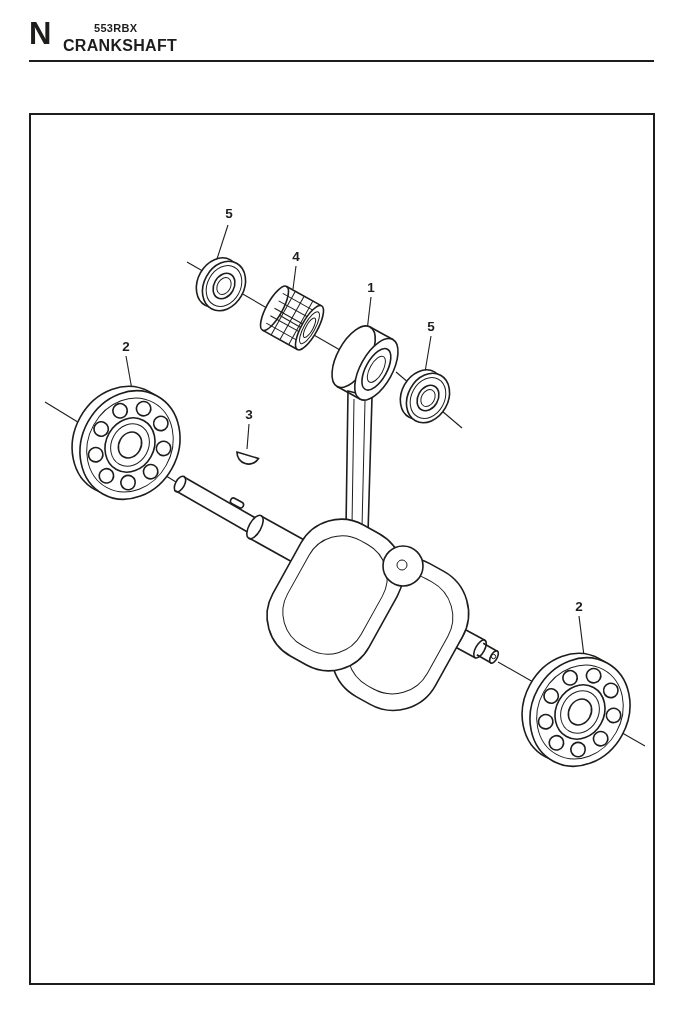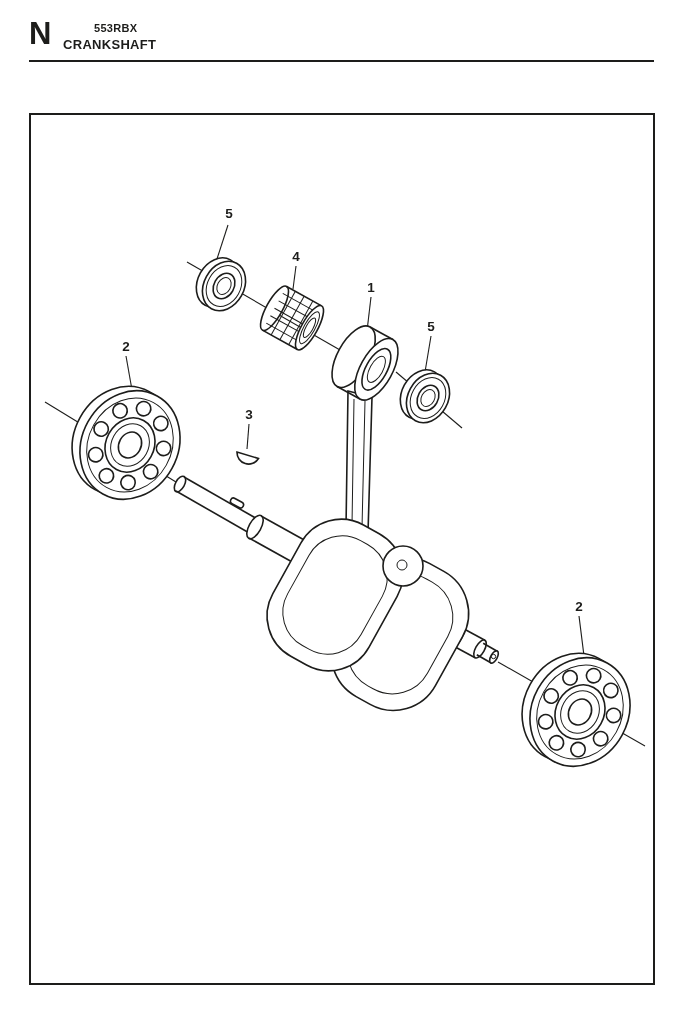--- a/index.html
+++ b/index.html
@@ -16,21 +16,21 @@
     font-size:31px;font-weight:bold;line-height:1;
   }
   .hdr-model{
     position:absolute;left:79px;top:23px;
     font-size:11px;font-weight:bold;line-height:1;
     letter-spacing:.3px;
     margin-left:15px;
   }
   .hdr-title{
     position:absolute;left:63px;top:38px;
-    font-size:13px;font-weight:bold;line-height:1;
+    font-size:16px;font-weight:bold;line-height:1;
     letter-spacing:.3px;
   }
   .hdr-rule{
     position:absolute;left:29px;top:60px;width:625px;height:0;
     border-top:2px solid #1d1d1b;
   }
   svg{position:absolute;left:0;top:0;}
   .s  {stroke:#1d1d1b;stroke-width:1.6;fill:#ffffff;}
   .sn {stroke:#1d1d1b;stroke-width:1.6;fill:none;}
   .d  {stroke:#1d1d1b;stroke-width:1;fill:none;}

